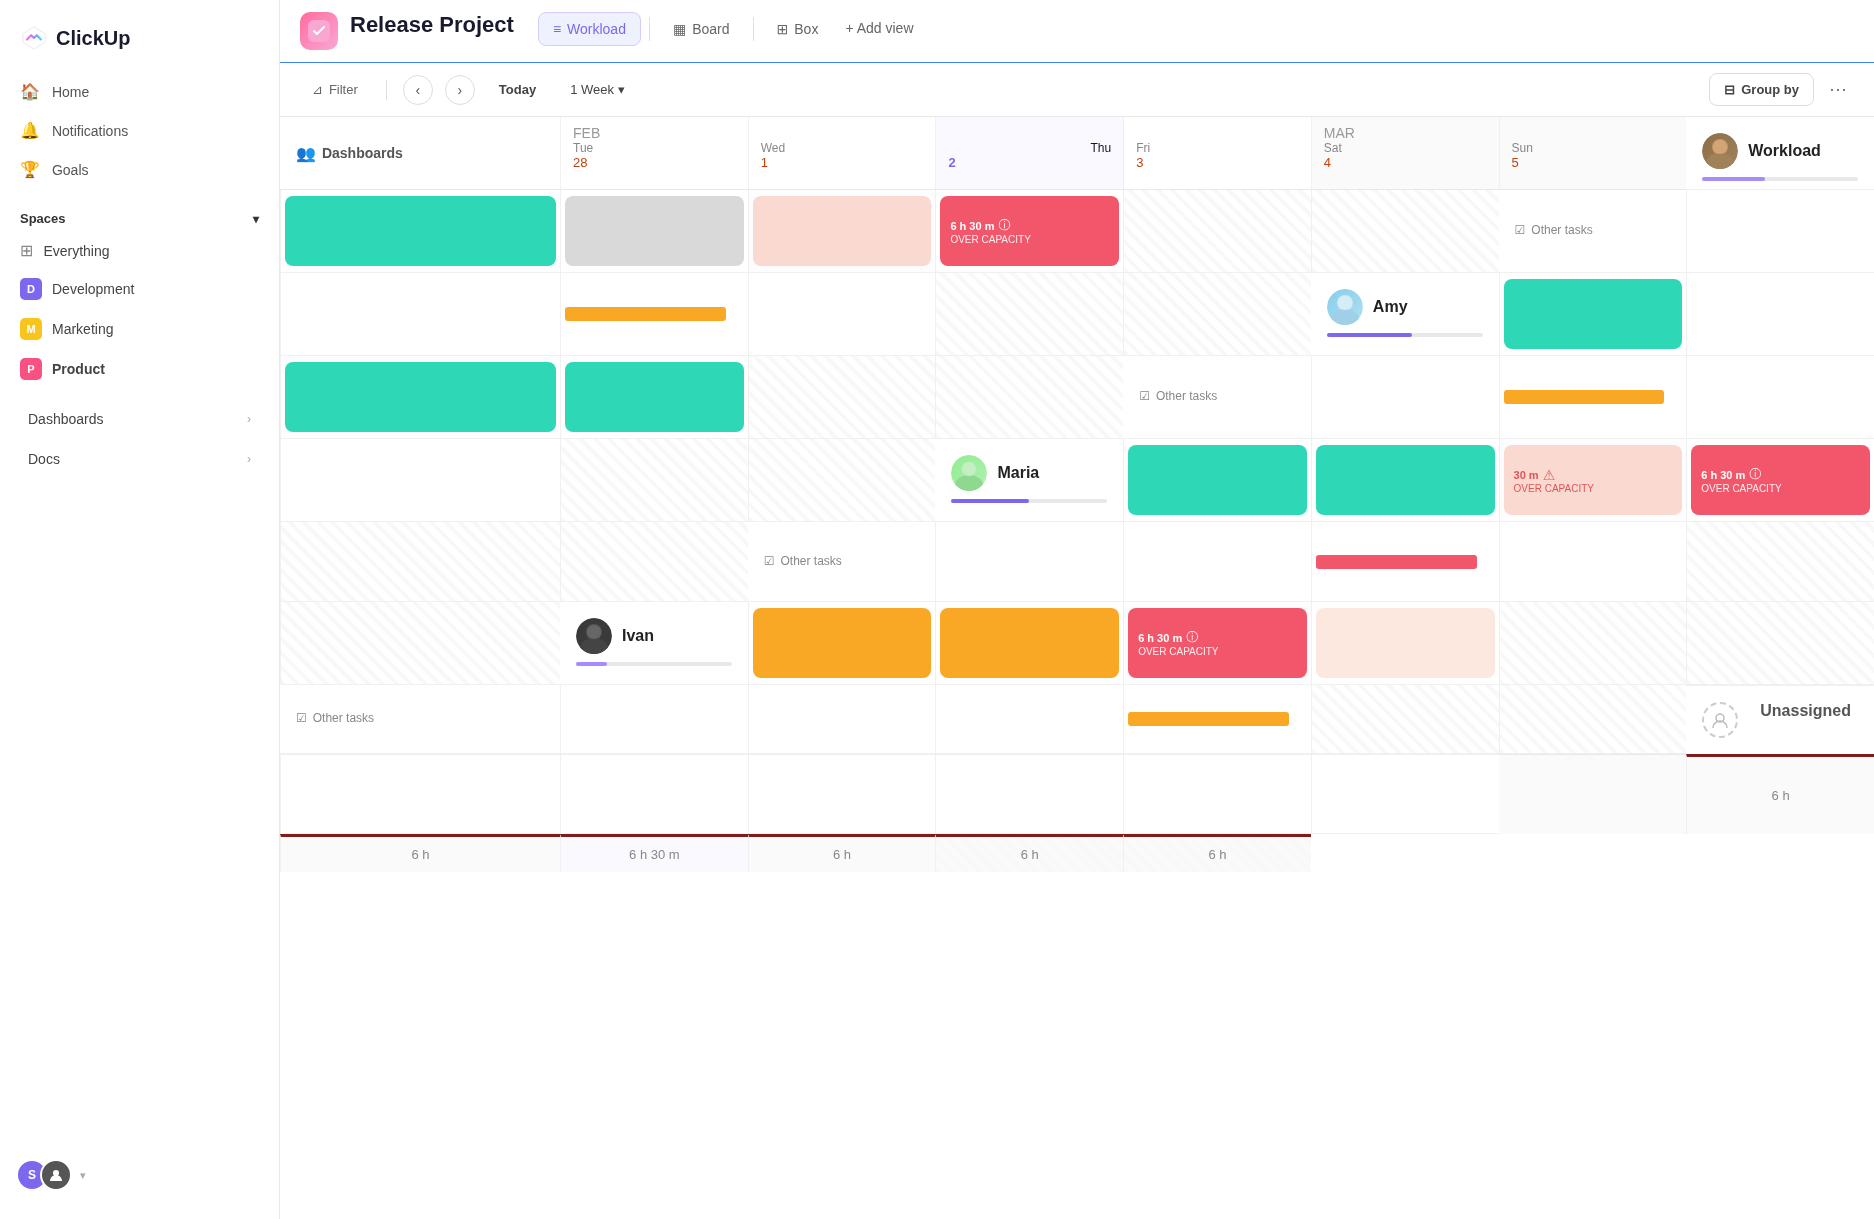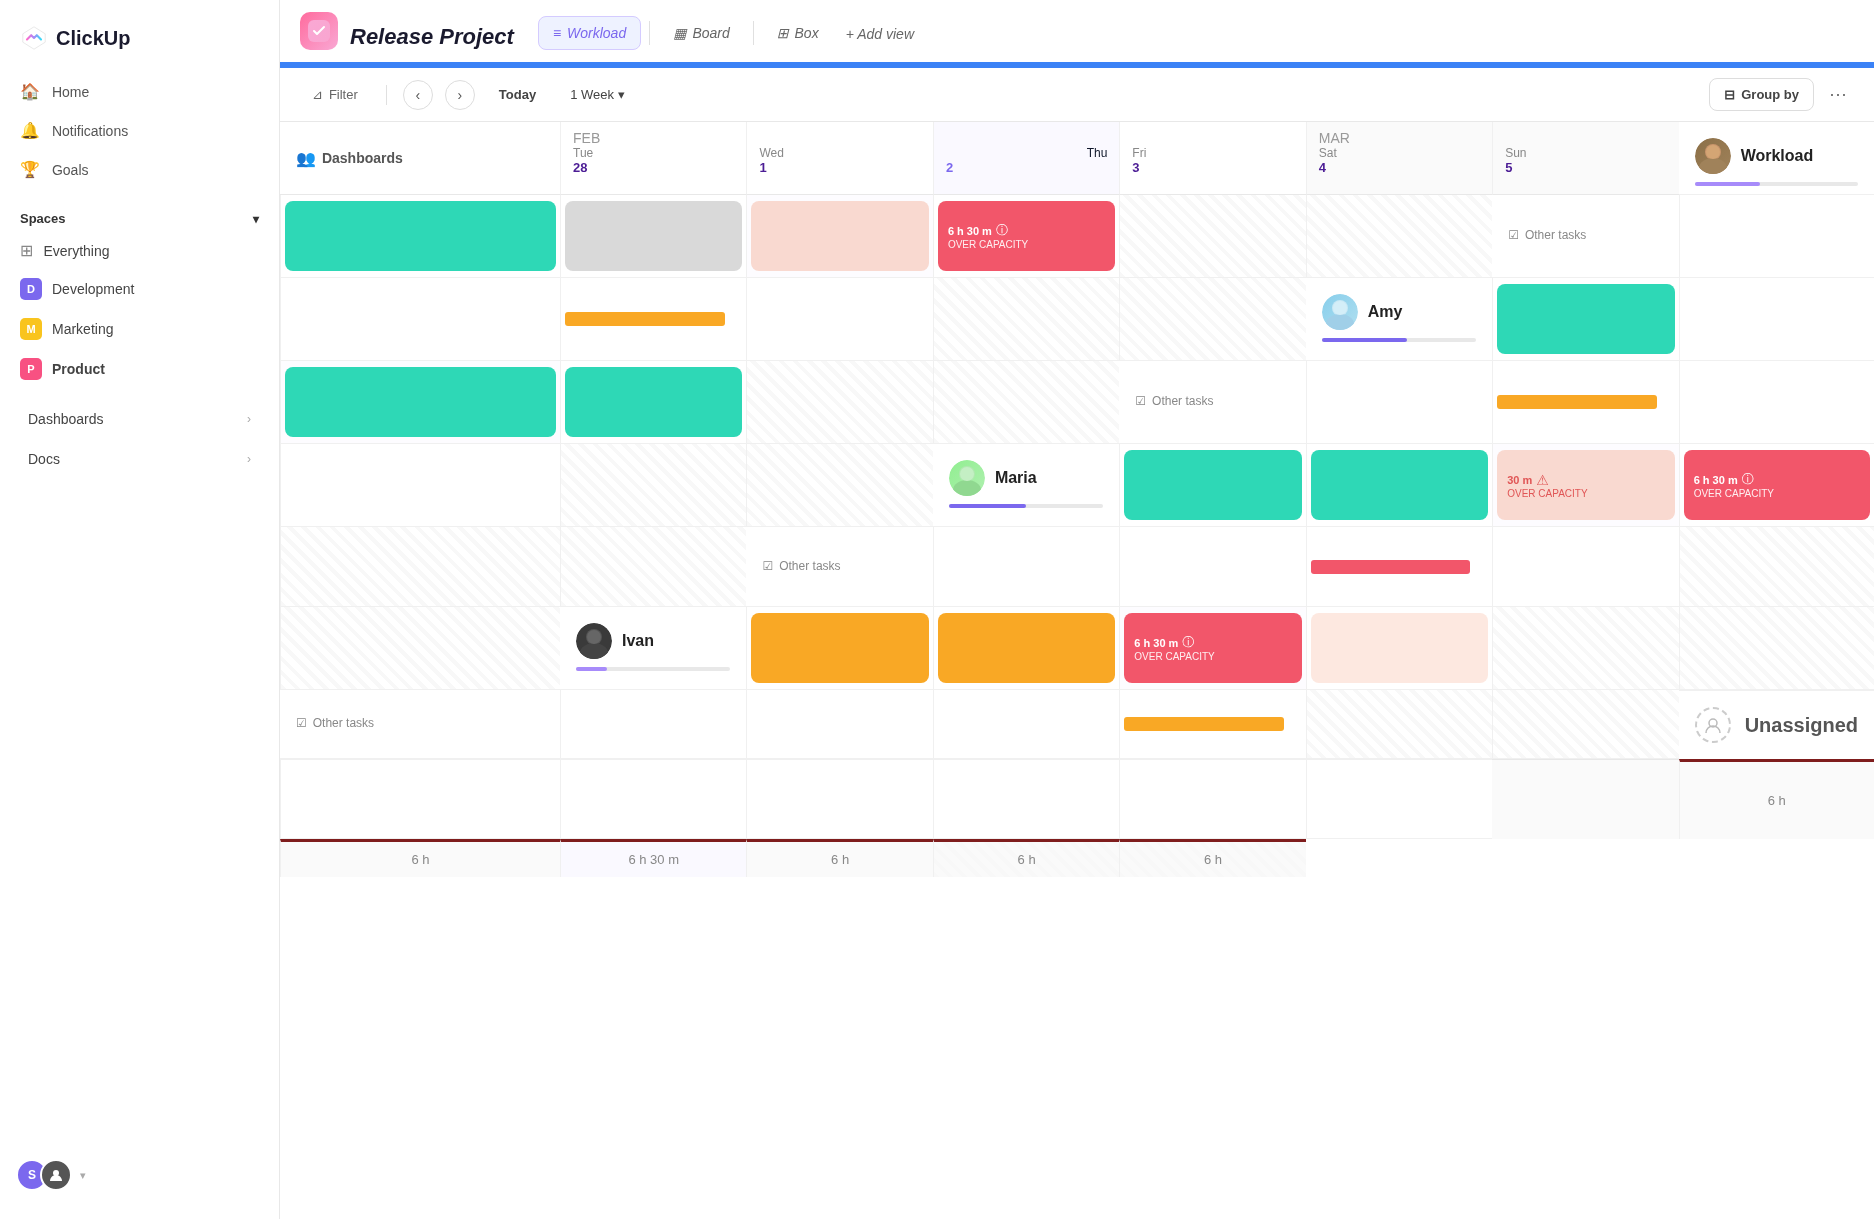--- a/index.html
+++ b/index.html
@@ -124,26 +124,25 @@
       flex: 1;
       display: flex;
       flex-direction: column;
       background: #fff;
       overflow: hidden;
     }
 
     
     .topbar {
       display: flex;
-      align-items: flex-end;
+      align-items: flex-start;
       gap: 0;
       padding: 12px 20px;
-      border-bottom: 6px solid #3b82f6;
-      background: #fff;
-      font-style: italic;
+      border-bottom: 1px solid #3b82f6;
+      background: #fff;
     }
     .project-icon {
       width: 38px; height: 38px;
       background: linear-gradient(135deg, #ff6b9d, #f9a8d4);
       border-radius: 10px;
       display: flex; align-items: center; justify-content: center;
       margin-right: 12px;
       font-size: 18px;
     }
     .project-title {
@@ -293,22 +292,22 @@
       color: #999;
       font-weight: 400;
       text-transform: uppercase;
     }
     .day-name {
       font-size: 12px;
       color: #888;
     }
     .day-num {
       font-size: 13px;
-      color: #4c1d95;
-      font-weight: 700;
+      color: #c2410c;
+      font-weight: 400;
     }
     .day-num.today {
       color: #7b68ee;
       font-weight: 700;
     }
     .day-name.today { color: #0f172a; text-align: right; }
     .header-day.today-col { background: #faf9ff; }
     .header-day.weekend { background: #fafafa; }
 
     .person-info-cell {
@@ -446,24 +445,24 @@
     }
     .footer-empty {
       background: #fafafa;
       border-top: 1px solid #e8e8e8;
     }
 
     
     .unassigned-cell {
       padding: 16px;
       display: flex;
-      align-items: center;
-      gap: 14px;
+      align-items: flex-start;
+      gap: 22px;
       border-top: 1px solid #f0f0f0;
-      font-size: 20px;
+      font-size: 16px;
       color: #555;
       font-weight: 600;
     }
     .unassigned-icon {
       width: 36px; height: 36px;
       border-radius: 50%;
       border: 2px dashed #ccc;
       display: flex; align-items: center; justify-content: center;
       color: #bbb;
       font-size: 18px;

